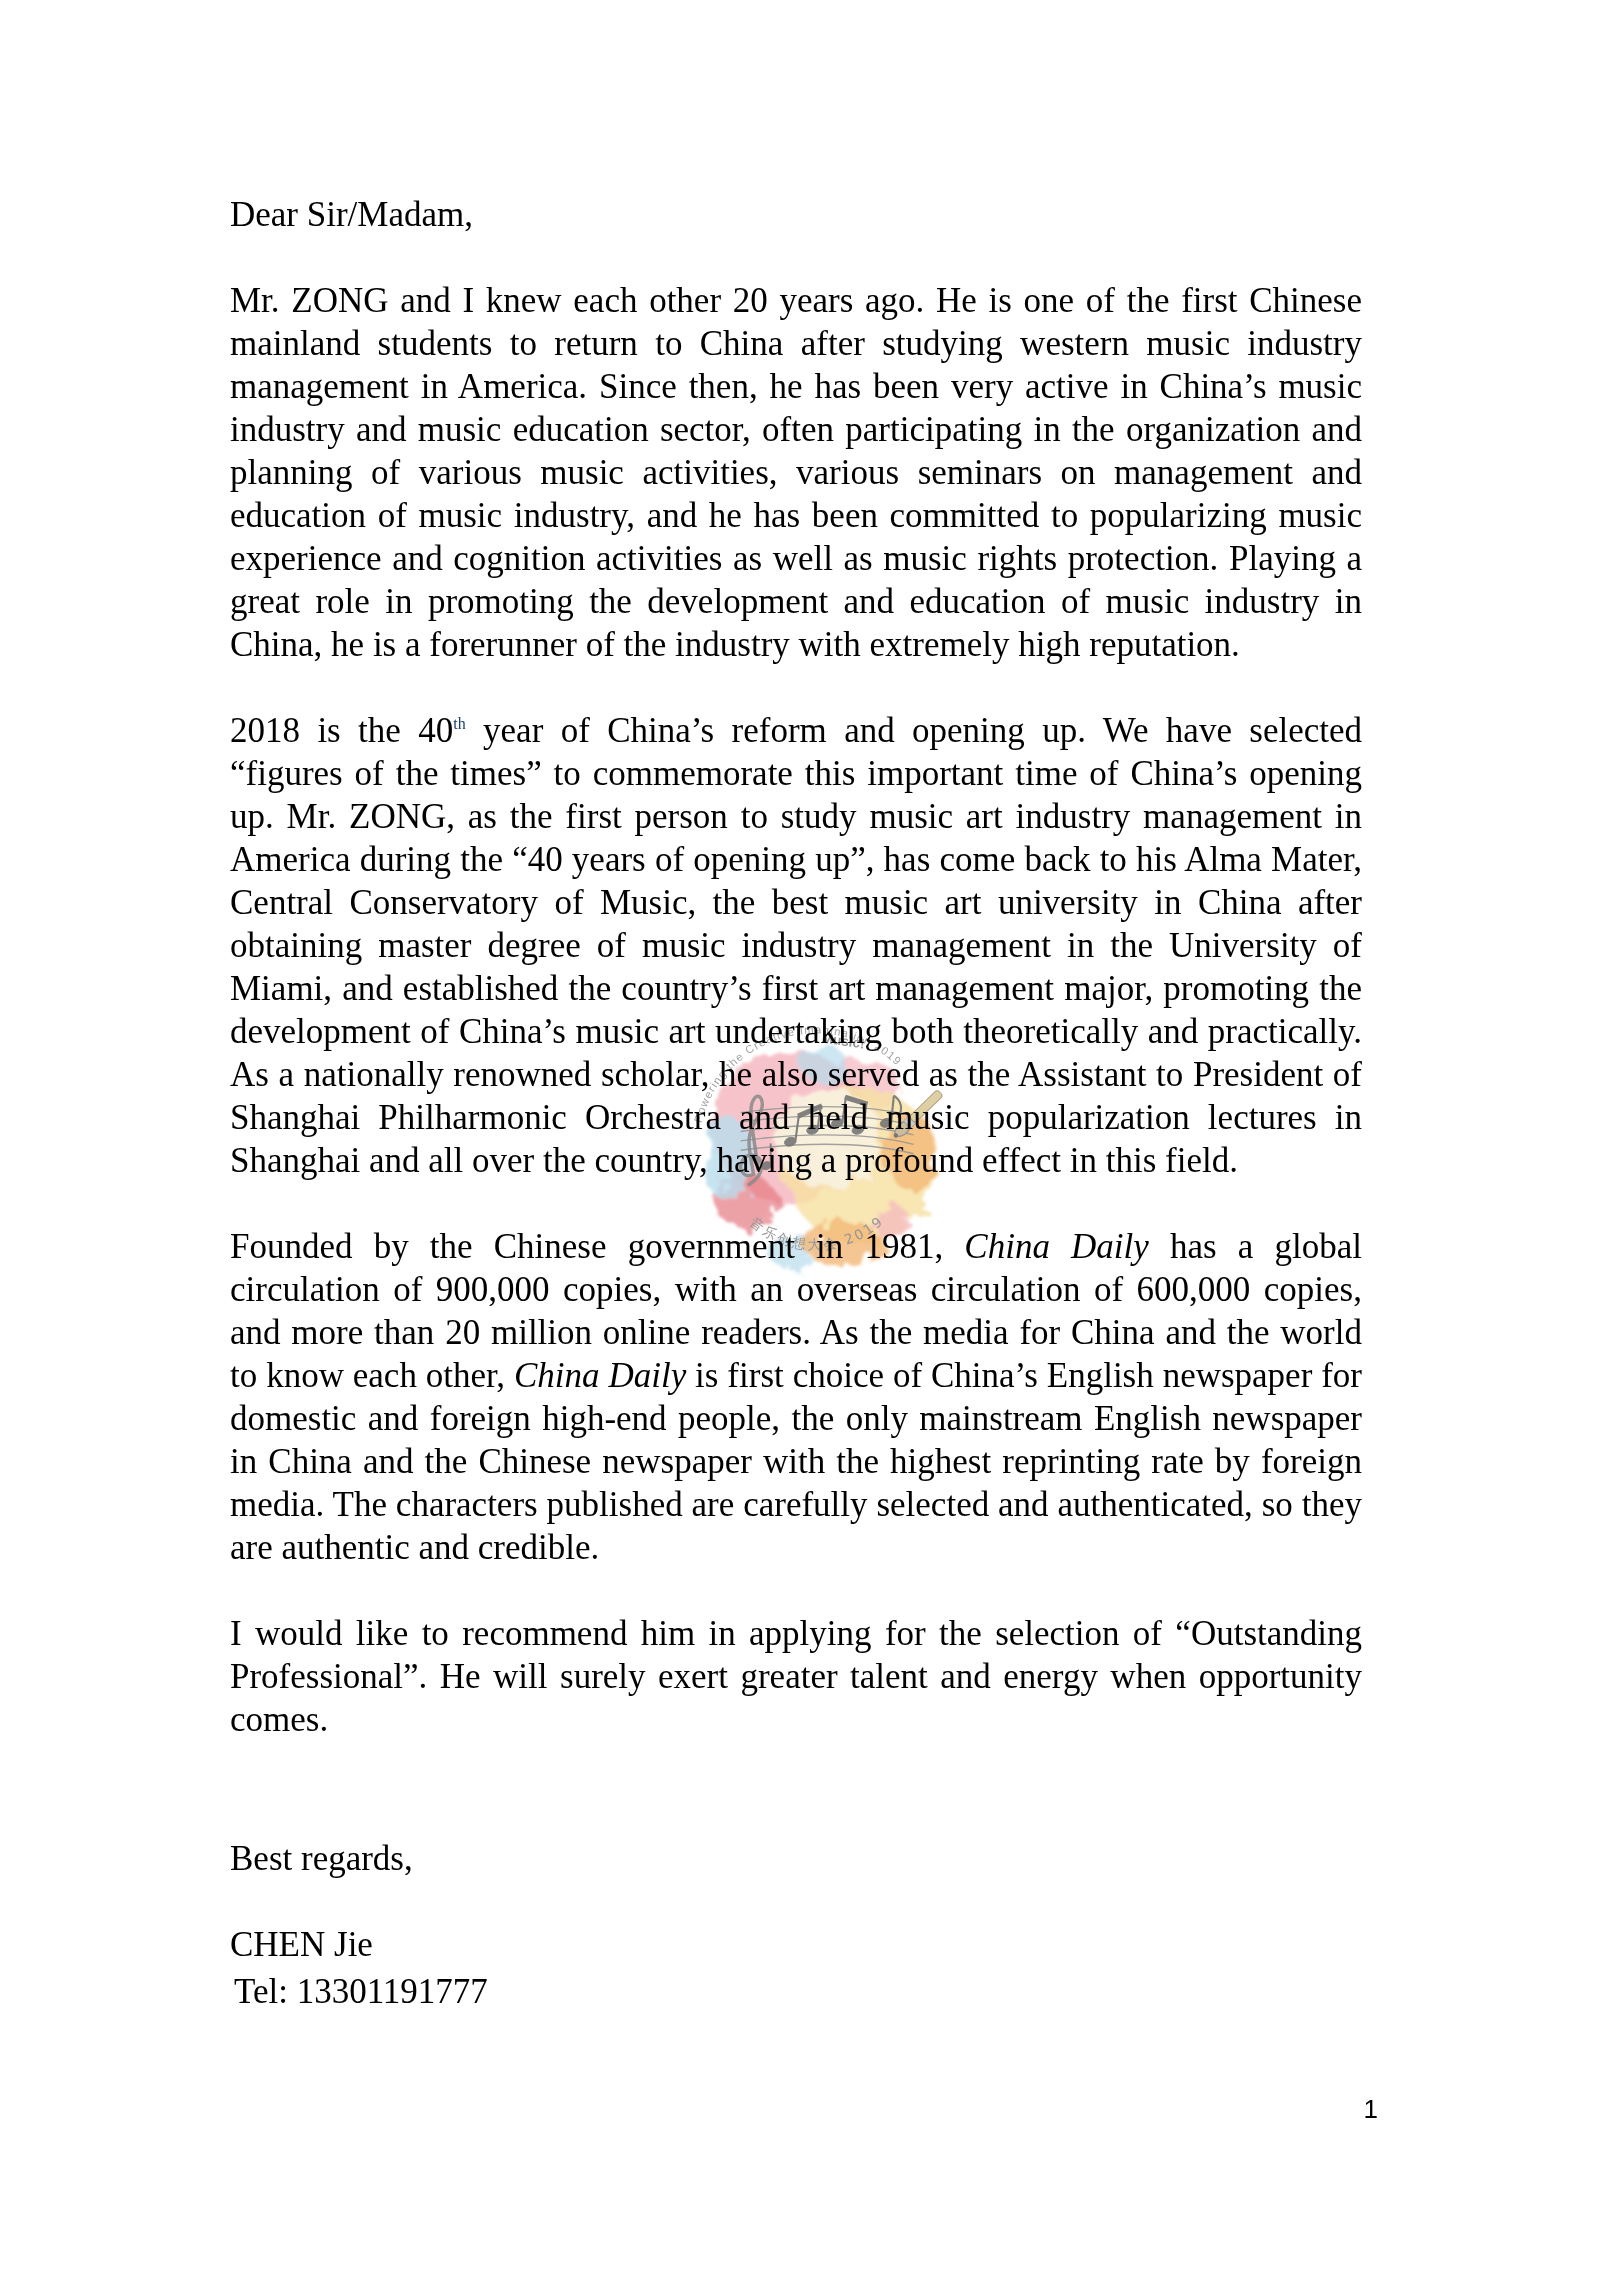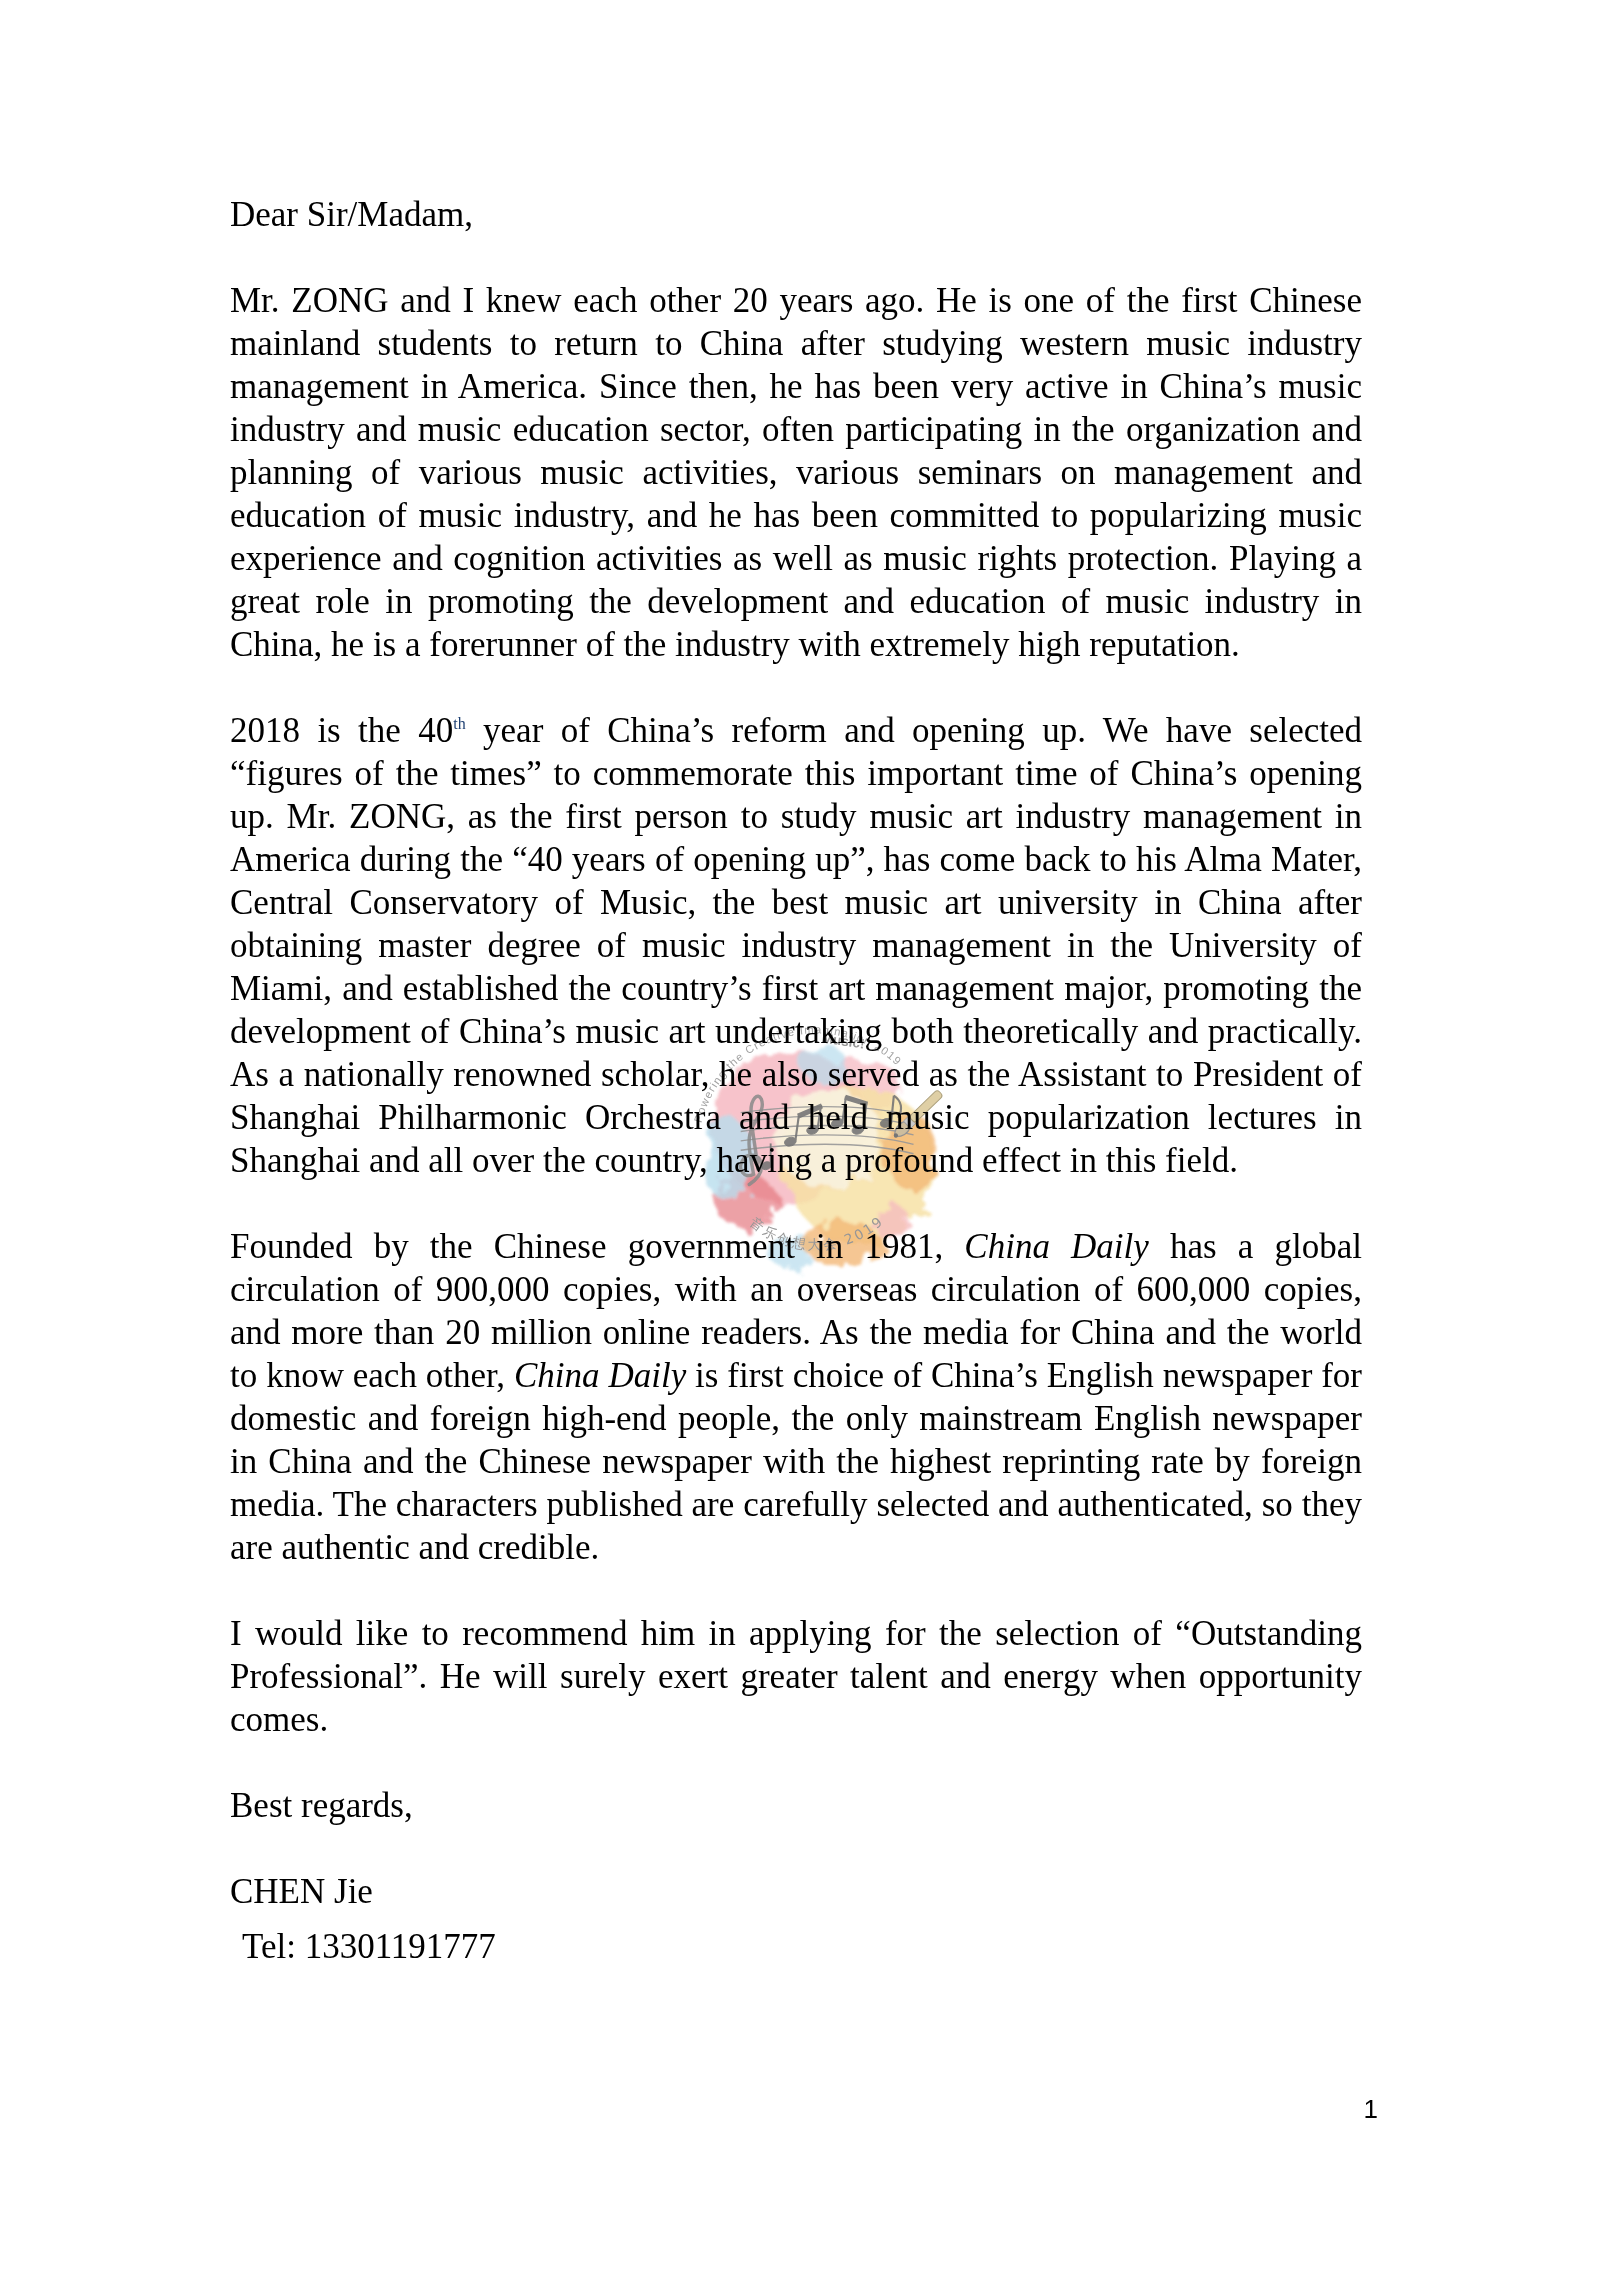--- a/index.html
+++ b/index.html
@@ -25,23 +25,23 @@
     position: absolute;
     left: 230px;
     top: 193px;
     width: 1132px;
     z-index: 1;
     font-size: 35px;
     line-height: 43px;
   }
   .salutation { margin: 0; }
   .para { margin: 43px 0 0 0; text-align: justify; }
-  .closing { margin: 43px 0 0 0; }
+  .closing { margin: 96px 0 0 0; }
   .sig-name { margin: 43px 0 0 0; }
-  .sig-tel { margin: 12px; }
+  .sig-tel { margin: 4px; }
   .it { font-style: italic; }
   .sup { vertical-align: super; font-size: 16px; line-height: 0; }
   .page-number {
     position: absolute;
     right: 246px;
     top: 2096px;
     z-index: 1;
     font-family: "Liberation Sans", "DejaVu Sans", sans-serif;
     font-size: 26px;
     line-height: 27px;

